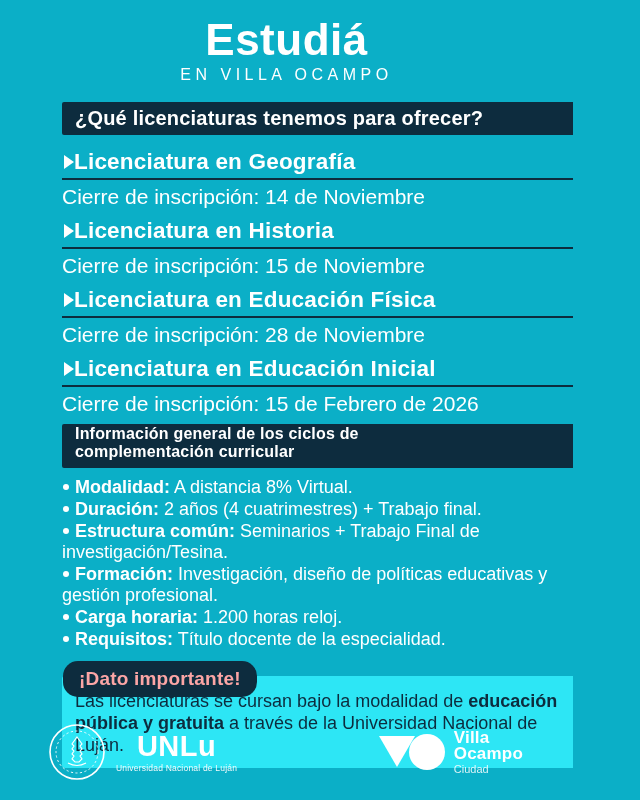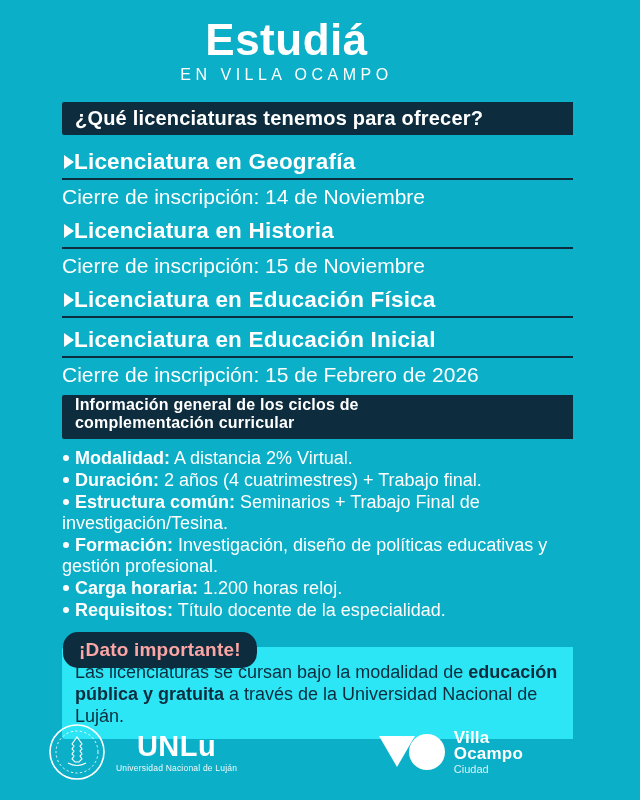--- a/index.html
+++ b/index.html
@@ -111,39 +111,40 @@
           <span>Licenciatura en Historia</span>
         </div>
         <div class="deadline">Cierre de inscripción: 15 de Noviembre</div>
       </div>
 
       <div class="program">
         <div class="program-title-row">
           <span class="tri"></span>
           <span>Licenciatura en Educación Física</span>
         </div>
+        <div class="deadline">Cierre de inscripción: 28 de Noviembre</div>
       </div>
 
       <div class="program">
         <div class="program-title-row">
           <span class="tri"></span>
           <span>Licenciatura en Educación Inicial</span>
         </div>
         <div class="deadline">Cierre de inscripción: 15 de Febrero de 2026</div>
       </div>
 
     </div>
 
     <div class="infobox">
       <div>Información general de los ciclos de</div>
       <div>complementación curricular</div>
     </div>
 
     <div class="bullets">
-      <div class="bullet"><span class="dot"></span><span class="blabel">Modalidad:</span><span> A distancia 2% Virtual.</span></div>
+      <div class="bullet"><span class="dot"></span><span class="blabel">Modalidad:</span><span> A distancia 8% Virtual.</span></div>
       <div class="bullet"><span class="dot"></span><span class="blabel">Duración:</span><span> 2 años (4 cuatrimestres) + Trabajo final.</span></div>
       <div class="bullet"><span class="dot"></span><span class="blabel">Estructura común:</span><span> Seminarios + Trabajo Final de investigación/Tesina.</span></div>
       <div class="bullet"><span class="dot"></span><span class="blabel">Formación:</span><span> Investigación, diseño de políticas educativas y gestión profesional.</span></div>
       <div class="bullet"><span class="dot"></span><span class="blabel">Carga horaria:</span><span> 1.200 horas reloj.</span></div>
       <div class="bullet"><span class="dot"></span><span class="blabel">Requisitos:</span><span> Título docente de la especialidad.</span></div>
     </div>
 
     <div class="note">
       <div class="note-badge">¡Dato importante!</div>
       <span>Las licenciaturas se cursan bajo la modalidad de </span><b>educación pública y gratuita</b><span> a través de la Universidad Nacional de Luján.</span>

